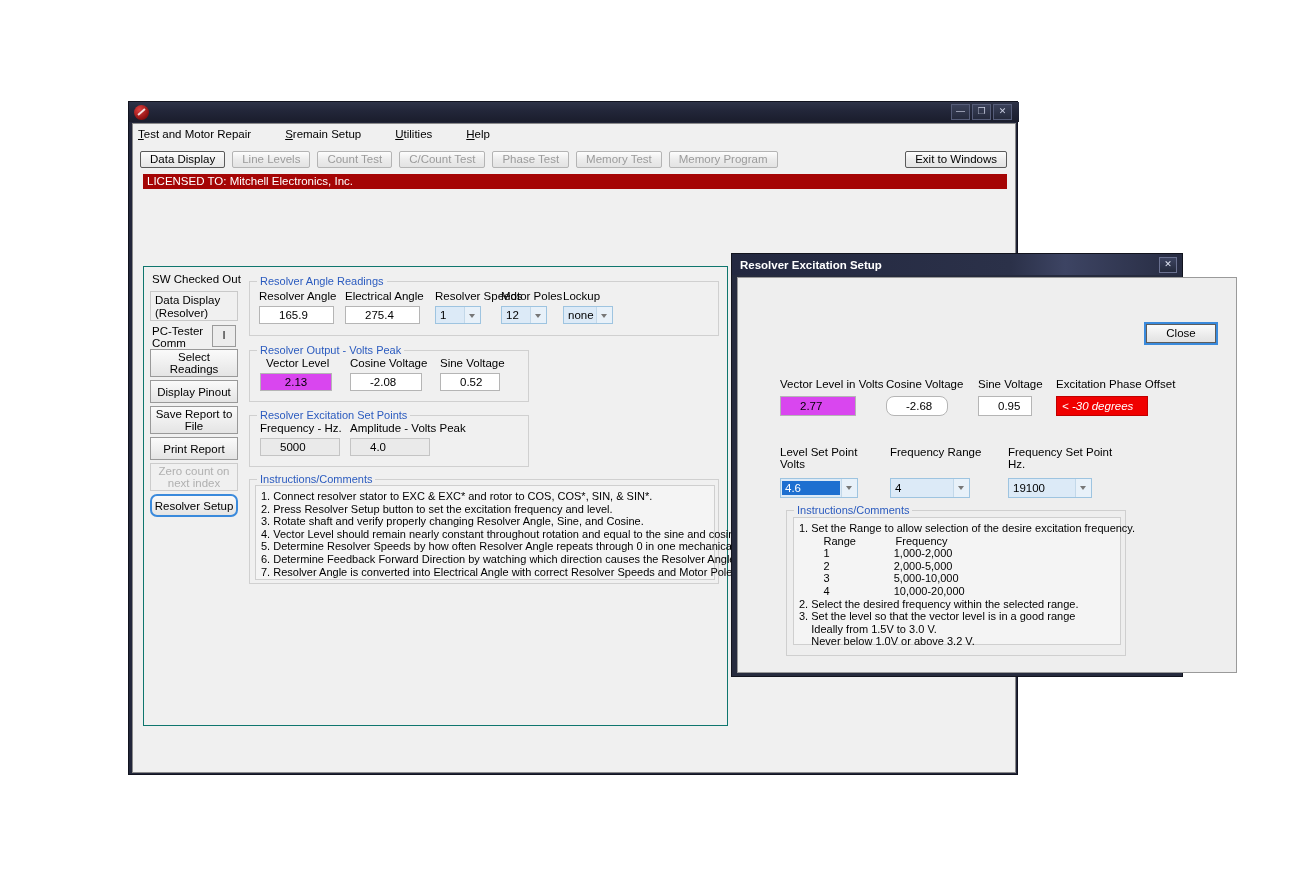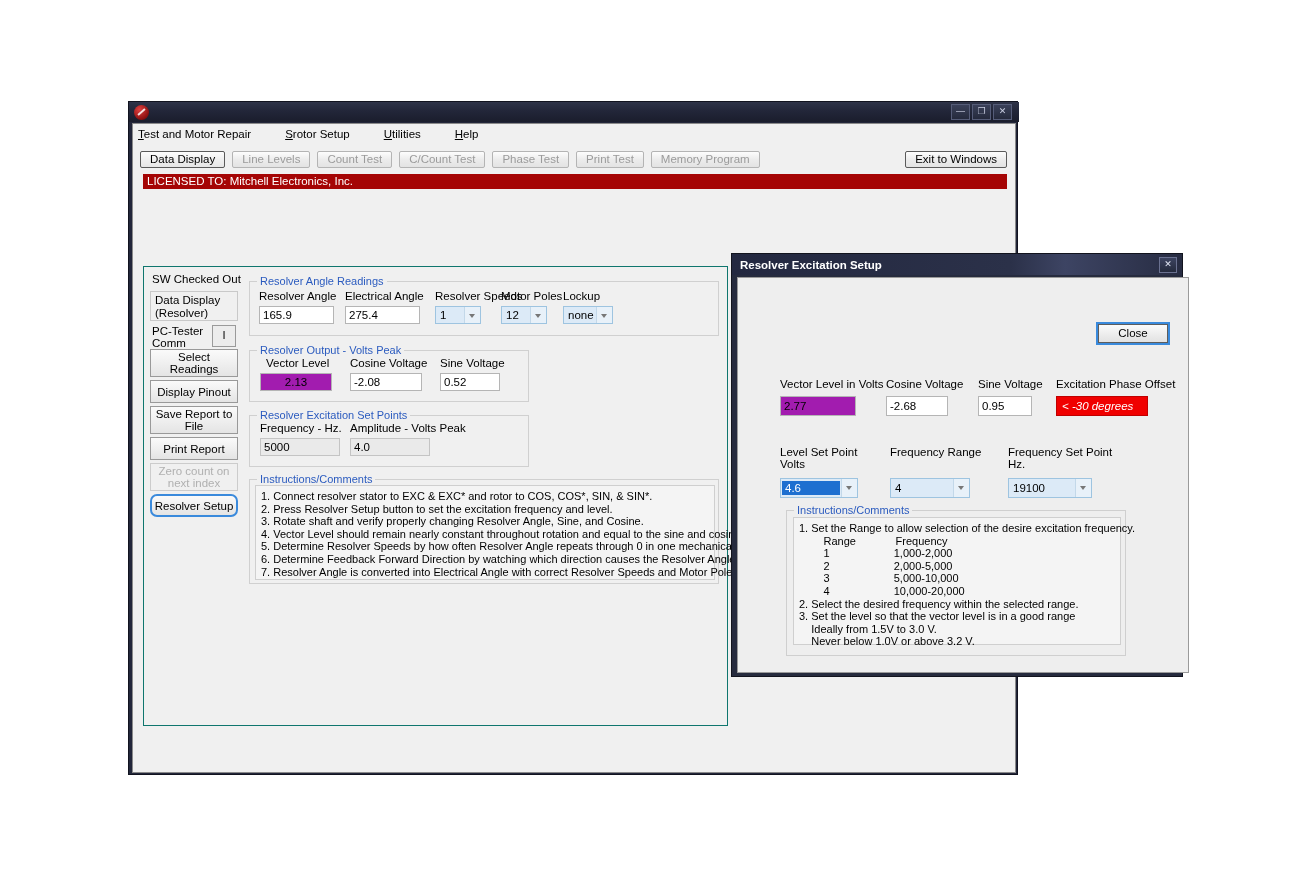--- a/index.html
+++ b/index.html
@@ -172,26 +172,26 @@
     font-size: 11.5px;
     color: #000;
     white-space: nowrap;
   }
   .fld {
     position: absolute;
     background: #ffffff;
     border: 1px solid #b5b5b5;
     font-size: 11.5px;
     line-height: 16px;
-    padding-left: 3px;
+    padding-left: 19px;
     color: #000;
     box-sizing: border-box;
     height: 18px;
   }
-  .fld.green { background: #a21caf; }
+  .fld.green { background: #d946ef; }
   .fld.gray { background: #eaeaea; border-color: #c4c4c4; }
   .fld.red {
     background: #f00000;
     color: #ffffff;
     border-color: #c00000;
     padding-left: 5px;
     font-style: italic;
   }
   .combo {
     position: absolute;
@@ -299,21 +299,21 @@
     background: linear-gradient(to bottom,#3c4360,#242a3d);
     border: 1px solid #6a7190;
     color: #dfe4f2;
     font-size: 9px;
     line-height: 12px;
     text-align: center;
   }
   #dlg-client {
     position: absolute;
     left: 5px; top: 23px;
-    width: 452px;
+    width: 500px;
     height: 396px;
     background: #eeeeee;
     border: 1px solid #9a9a9a;
     box-sizing: border-box;
     overflow: hidden;
   }
   #dlg-close-btn {
     position: absolute;
     right: 20px;
     top: 46px;
@@ -340,32 +340,32 @@
         <div class="winbtn">—</div>
         <div class="winbtn">❐</div>
         <div class="winbtn">✕</div>
       </div>
     </div>
 
     <div id="main-client">
 
       <div id="menubar">
         <div class="menu-item"><u>T</u><span>est and Motor Repair</span></div>
-        <div class="menu-item"><u>S</u><span>rotor Setup</span></div>
+        <div class="menu-item"><u>S</u><span>remain Setup</span></div>
         <div class="menu-item"><u>U</u><span>tilities</span></div>
         <div class="menu-item"><u>H</u><span>elp</span></div>
       </div>
 
       <div id="toolbar">
         <div class="tbtn active">Data Display</div>
         <div class="tbtn">Line Levels</div>
         <div class="tbtn">Count Test</div>
         <div class="tbtn">C/Count Test</div>
         <div class="tbtn">Phase Test</div>
-        <div class="tbtn">Print Test</div>
+        <div class="tbtn">Memory Test</div>
         <div class="tbtn">Memory Program</div>
         <div class="tbtn rightbtn">Exit to Windows</div>
       </div>
 
       <div id="license-bar">LICENSED TO: Mitchell Electronics, Inc.</div>
 
 
       <div class="groupbox" style="left:10px; top:142px; width:585px; height:460px; border:1px solid #0f766e;">
 
         <div class="lbl" style="left:8px; top:6px; font-size:11.5px;"><span>SW Checked Out</span></div>
@@ -458,21 +458,21 @@
     </div>
 
     <div id="dlg-client">
 
       <div id="dlg-close-btn">Close</div>
 
       <div class="lbl" style="left:42px; top:100px;">Vector Level in Volts</div>
       <div class="fld green" style="left:42px; top:118px; width:76px; height:20px; line-height:18px;">2.77</div>
 
       <div class="lbl" style="left:148px; top:100px;">Cosine Voltage</div>
-      <div class="fld" style="left:148px; top:118px; width:62px; height:20px; line-height:18px;">-2.68</div>
+      <div class="fld" style="left:148px; top:118px; width:62px; height:20px; line-height:18px;border-radius:8px;">-2.68</div>
 
       <div class="lbl" style="left:240px; top:100px;">Sine Voltage</div>
       <div class="fld" style="left:240px; top:118px; width:54px; height:20px; line-height:18px;">0.95</div>
 
       <div class="lbl" style="left:318px; top:100px;">Excitation Phase Offset</div>
       <div class="fld red" style="left:318px; top:118px; width:92px; height:20px; line-height:18px;">&lt; -30 degrees</div>
 
       <div class="lbl" style="left:42px; top:168px; white-space:pre; line-height:12px;">Level Set Point
 Volts</div>
       <div class="combo selected" style="left:42px; top:200px; width:78px; height:20px;">

